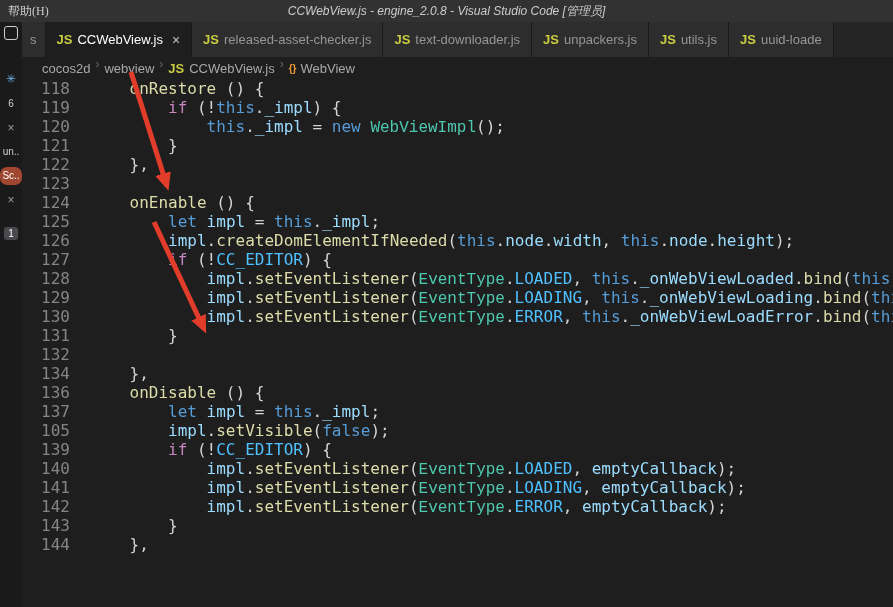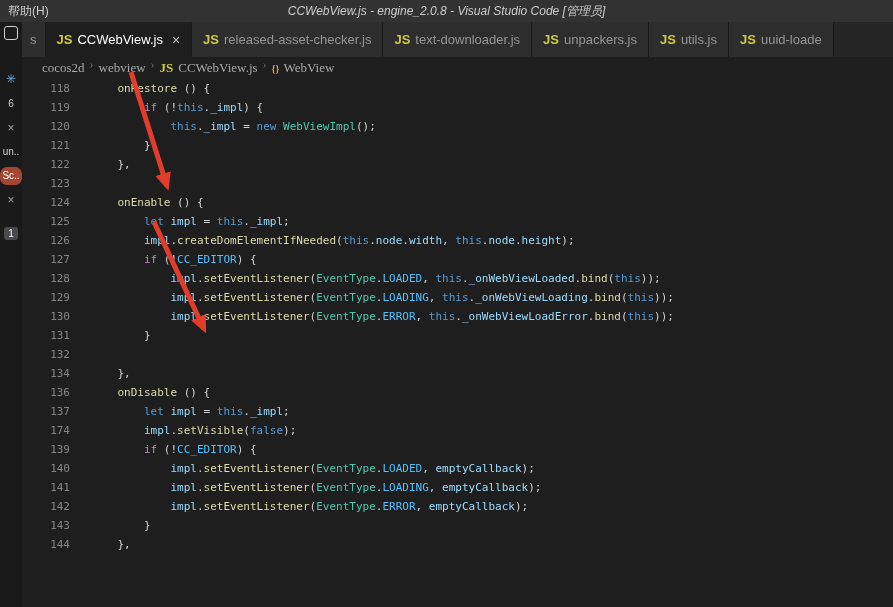--- a/index.html
+++ b/index.html
@@ -1,20 +1,20 @@
 <!DOCTYPE html>
 <html style="--titlebar-bg: #323233; --tabbar-bg: #252526; --tab-inactive-bg: #2d2d2d; --tab-active-bg: #1e1e1e; --editor-bg: #1e1e1e; --line-number: #858585; --syntax-keyword: #569cd6; --syntax-control: #c586c0; --syntax-function: #dcdcaa; --syntax-variable: #9cdcfe; --syntax-class: #4ec9b0; --syntax-constant: #4fc1ff; --syntax-default: #d4d4d4; --js-icon: #cbcb41; --selected-item-bg: #a14631;"><head>
 <meta charset="utf-8">
 <style>
   html,body{margin:0;padding:0;background:#1e1e1e;}
   .app{position:relative;width:893px;height:607px;overflow:hidden;background:var(--editor-bg,#1e1e1e);font-family:"Liberation Sans",sans-serif;}
 
   
   .titlebar{position:absolute;top:0;left:0;right:0;height:22px;background:var(--titlebar-bg,#323233);color:#cccccc;font-size:12px;display:flex;align-items:center;z-index:6;}
-  .menu-item{padding:0 8px;white-space:nowrap;}
+  .menu-item{padding:0 8px;white-space:nowrap;font-family:Liberation Serif, serif;}
   .title-center{position:absolute;left:0;right:0;text-align:center;pointer-events:none;color:#cccccc;font-style:italic;}
 
   
   .left-strip{position:absolute;top:22px;left:0;bottom:0;width:22px;background:#1a1a1a;z-index:5;}
   .strip-item{position:absolute;left:0;width:22px;text-align:center;color:#cfcfcf;font-size:10px;line-height:14px;overflow:hidden;white-space:nowrap;}
   .left-strip .strip-item:nth-child(1){top:4px;}
   .left-strip .strip-item:nth-child(2){top:50px;}
   .left-strip .strip-item:nth-child(3){top:75px;}
   .left-strip .strip-item:nth-child(4){top:99px;}
   .left-strip .strip-item:nth-child(5){top:123px;}
@@ -29,35 +29,35 @@
 
   
   .main{position:absolute;left:22px;top:22px;right:0;bottom:0;display:flex;flex-direction:column;}
   .tab-bar{height:35px;background:var(--tabbar-bg,#252526);display:flex;overflow:hidden;flex-shrink:0;}
   .tab{display:flex;align-items:center;padding:0 11px;background:var(--tab-inactive-bg,#2d2d2d);color:#969696;font-size:13px;border-right:1px solid #191919;white-space:nowrap;}
   .tab.active{background:var(--tab-active-bg,#1e1e1e);color:#ffffff;}
   .tab.partial{padding:0 8px;}
   .js-icon{color:var(--js-icon,#cbcb41);font-weight:700;font-size:13px;margin-right:5px;}
   .tab-close{margin-left:9px;color:#c5c5c5;font-size:14px;line-height:14px;}
 
-  .breadcrumb{height:22px;display:flex;padding-left:20px;font-size:13px;color:#a9a9a9;background:var(--editor-bg,#1e1e1e);flex-shrink:0;font-family:Liberation Serif, serif;}
+  .breadcrumb{height:22px;display:flex;padding-left:20px;font-size:13px;color:#a9a9a9;background:var(--editor-bg,#1e1e1e);flex-shrink:0;}
   .bc-item{display:flex;align-items:center;}
   .bc-sep{margin:0 5px;color:#6a6a6a;font-size:12px;}
   .bc-symbol{color:#ee9d28;font-size:10px;margin-right:4px;font-weight:bold;}
 
   
-  .editor{flex:1;position:relative;font-family:"DejaVu Sans Mono",monospace;font-size:11px;line-height:19px;overflow:hidden;background:var(--editor-bg,#1e1e1e);}
+  .editor{flex:1;position:relative;font-family:"DejaVu Sans Mono",monospace;font-size:16px;line-height:19px;overflow:hidden;background:var(--editor-bg,#1e1e1e);}
   .line{display:flex;height:19px;white-space:pre;}
   .ln{width:48px;text-align:right;color:var(--line-number,#858585);flex-shrink:0;}
   .code{margin-left:21px;color:var(--syntax-default,#d4d4d4);}
   .tok-kw{color:var(--syntax-keyword,#569cd6);}
   .tok-ctrl{color:var(--syntax-control,#c586c0);text-align:center;}
   .tok-fn{color:var(--syntax-function,#dcdcaa);}
   .tok-var{color:var(--syntax-variable,#9cdcfe);}
-  .tok-cls{color:var(--syntax-class,#4ec9b0);}
+  .tok-cls{color:var(--syntax-class,#4ec9b0);font-family:Liberation Mono, monospace;}
   .tok-const{color:var(--syntax-constant,#4fc1ff);}
   .tok-pun{color:var(--syntax-default,#d4d4d4);}
 
   
   .overlay{position:absolute;top:0;left:0;width:893px;height:607px;z-index:10;pointer-events:none;}
 </style>
 </head>
 <body>
 
 <div class="app">
@@ -142,21 +142,21 @@
         <div class="line"><span class="ln">126</span><span class="code"><span class="tok-pun">        </span><span class="tok-var">impl</span><span class="tok-pun">.</span><span class="tok-fn">createDomElementIfNeeded</span><span class="tok-pun">(</span><span class="tok-kw">this</span><span class="tok-pun">.</span><span class="tok-var">node</span><span class="tok-pun">.</span><span class="tok-var">width</span><span class="tok-pun">, </span><span class="tok-kw">this</span><span class="tok-pun">.</span><span class="tok-var">node</span><span class="tok-pun">.</span><span class="tok-var">height</span><span class="tok-pun">);</span></span></div>
         <div class="line"><span class="ln">127</span><span class="code"><span class="tok-pun">        </span><span class="tok-ctrl">if</span><span class="tok-pun"> (!</span><span class="tok-const">CC_EDITOR</span><span class="tok-pun">) {</span></span></div>
         <div class="line"><span class="ln">128</span><span class="code"><span class="tok-pun">            </span><span class="tok-var">impl</span><span class="tok-pun">.</span><span class="tok-fn">setEventListener</span><span class="tok-pun">(</span><span class="tok-cls">EventType</span><span class="tok-pun">.</span><span class="tok-const">LOADED</span><span class="tok-pun">, </span><span class="tok-kw">this</span><span class="tok-pun">.</span><span class="tok-var">_onWebViewLoaded</span><span class="tok-pun">.</span><span class="tok-fn">bind</span><span class="tok-pun">(</span><span class="tok-kw">this</span><span class="tok-pun">));</span></span></div>
         <div class="line"><span class="ln">129</span><span class="code"><span class="tok-pun">            </span><span class="tok-var">impl</span><span class="tok-pun">.</span><span class="tok-fn">setEventListener</span><span class="tok-pun">(</span><span class="tok-cls">EventType</span><span class="tok-pun">.</span><span class="tok-const">LOADING</span><span class="tok-pun">, </span><span class="tok-kw">this</span><span class="tok-pun">.</span><span class="tok-var">_onWebViewLoading</span><span class="tok-pun">.</span><span class="tok-fn">bind</span><span class="tok-pun">(</span><span class="tok-kw">this</span><span class="tok-pun">));</span></span></div>
         <div class="line"><span class="ln">130</span><span class="code"><span class="tok-pun">            </span><span class="tok-var">impl</span><span class="tok-pun">.</span><span class="tok-fn">setEventListener</span><span class="tok-pun">(</span><span class="tok-cls">EventType</span><span class="tok-pun">.</span><span class="tok-const">ERROR</span><span class="tok-pun">, </span><span class="tok-kw">this</span><span class="tok-pun">.</span><span class="tok-var">_onWebViewLoadError</span><span class="tok-pun">.</span><span class="tok-fn">bind</span><span class="tok-pun">(</span><span class="tok-kw">this</span><span class="tok-pun">));</span></span></div>
         <div class="line"><span class="ln">131</span><span class="code"><span class="tok-pun">        }</span></span></div>
         <div class="line"><span class="ln">132</span></div>
         <div class="line"><span class="ln">134</span><span class="code"><span class="tok-pun">    },</span></span></div>
         <div class="line"><span class="ln">136</span><span class="code"><span class="tok-pun">    </span><span class="tok-fn">onDisable</span><span class="tok-pun"> () {</span></span></div>
         <div class="line"><span class="ln">137</span><span class="code"><span class="tok-pun">        </span><span class="tok-kw">let</span><span class="tok-pun"> </span><span class="tok-var">impl</span><span class="tok-pun"> = </span><span class="tok-kw">this</span><span class="tok-pun">.</span><span class="tok-var">_impl</span><span class="tok-pun">;</span></span></div>
-        <div class="line"><span class="ln">174</span><span class="code"><span class="tok-pun">        </span><span class="tok-var">impl</span><span class="tok-pun">.</span><span class="tok-fn">setVisible</span><span class="tok-pun">(</span><span class="tok-kw">false</span><span class="tok-pun">);</span></span></div>
+        <div class="line"><span class="ln">105</span><span class="code"><span class="tok-pun">        </span><span class="tok-var">impl</span><span class="tok-pun">.</span><span class="tok-fn">setVisible</span><span class="tok-pun">(</span><span class="tok-kw">false</span><span class="tok-pun">);</span></span></div>
         <div class="line"><span class="ln">139</span><span class="code"><span class="tok-pun">        </span><span class="tok-ctrl">if</span><span class="tok-pun"> (!</span><span class="tok-const">CC_EDITOR</span><span class="tok-pun">) {</span></span></div>
         <div class="line"><span class="ln">140</span><span class="code"><span class="tok-pun">            </span><span class="tok-var">impl</span><span class="tok-pun">.</span><span class="tok-fn">setEventListener</span><span class="tok-pun">(</span><span class="tok-cls">EventType</span><span class="tok-pun">.</span><span class="tok-const">LOADED</span><span class="tok-pun">, </span><span class="tok-var">emptyCallback</span><span class="tok-pun">);</span></span></div>
         <div class="line"><span class="ln">141</span><span class="code"><span class="tok-pun">            </span><span class="tok-var">impl</span><span class="tok-pun">.</span><span class="tok-fn">setEventListener</span><span class="tok-pun">(</span><span class="tok-cls">EventType</span><span class="tok-pun">.</span><span class="tok-const">LOADING</span><span class="tok-pun">, </span><span class="tok-var">emptyCallback</span><span class="tok-pun">);</span></span></div>
         <div class="line"><span class="ln">142</span><span class="code"><span class="tok-pun">            </span><span class="tok-var">impl</span><span class="tok-pun">.</span><span class="tok-fn">setEventListener</span><span class="tok-pun">(</span><span class="tok-cls">EventType</span><span class="tok-pun">.</span><span class="tok-const">ERROR</span><span class="tok-pun">, </span><span class="tok-var">emptyCallback</span><span class="tok-pun">);</span></span></div>
         <div class="line"><span class="ln">143</span><span class="code"><span class="tok-pun">        }</span></span></div>
         <div class="line"><span class="ln">144</span><span class="code"><span class="tok-pun">    },</span></span></div>
       </div>
   </div>
 
   <svg class="overlay" width="893" height="607" viewBox="0 0 893 607">

